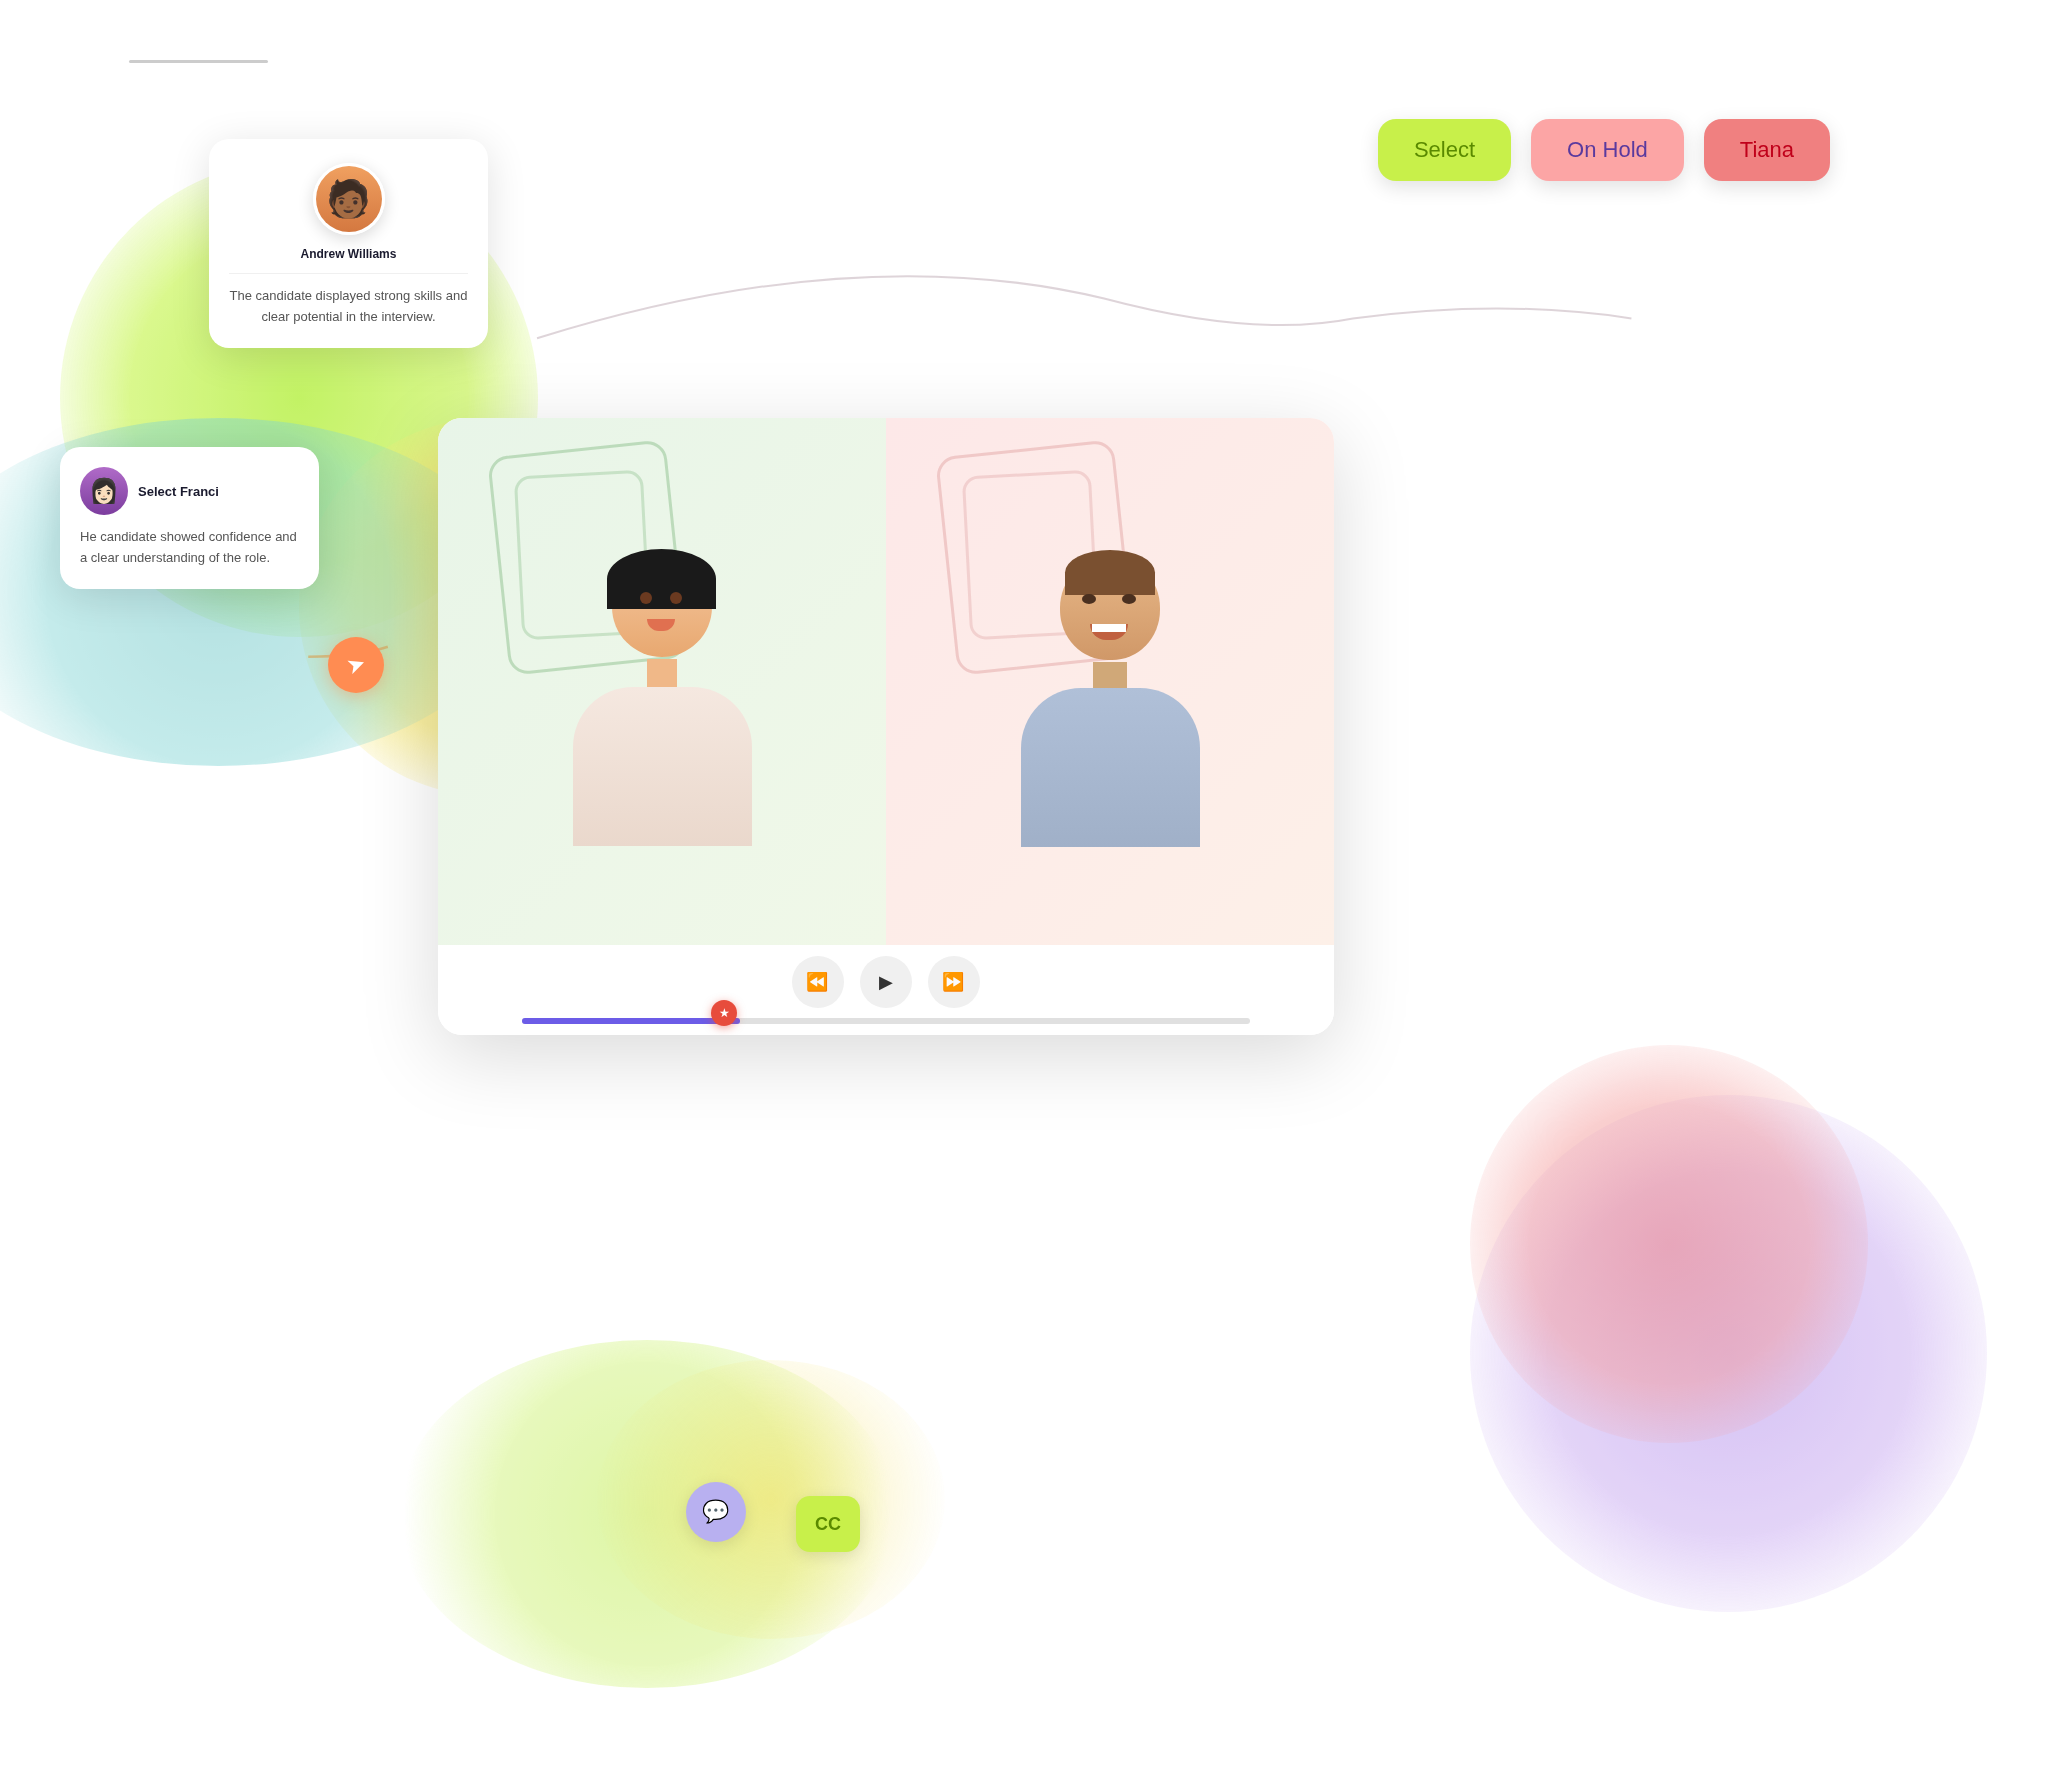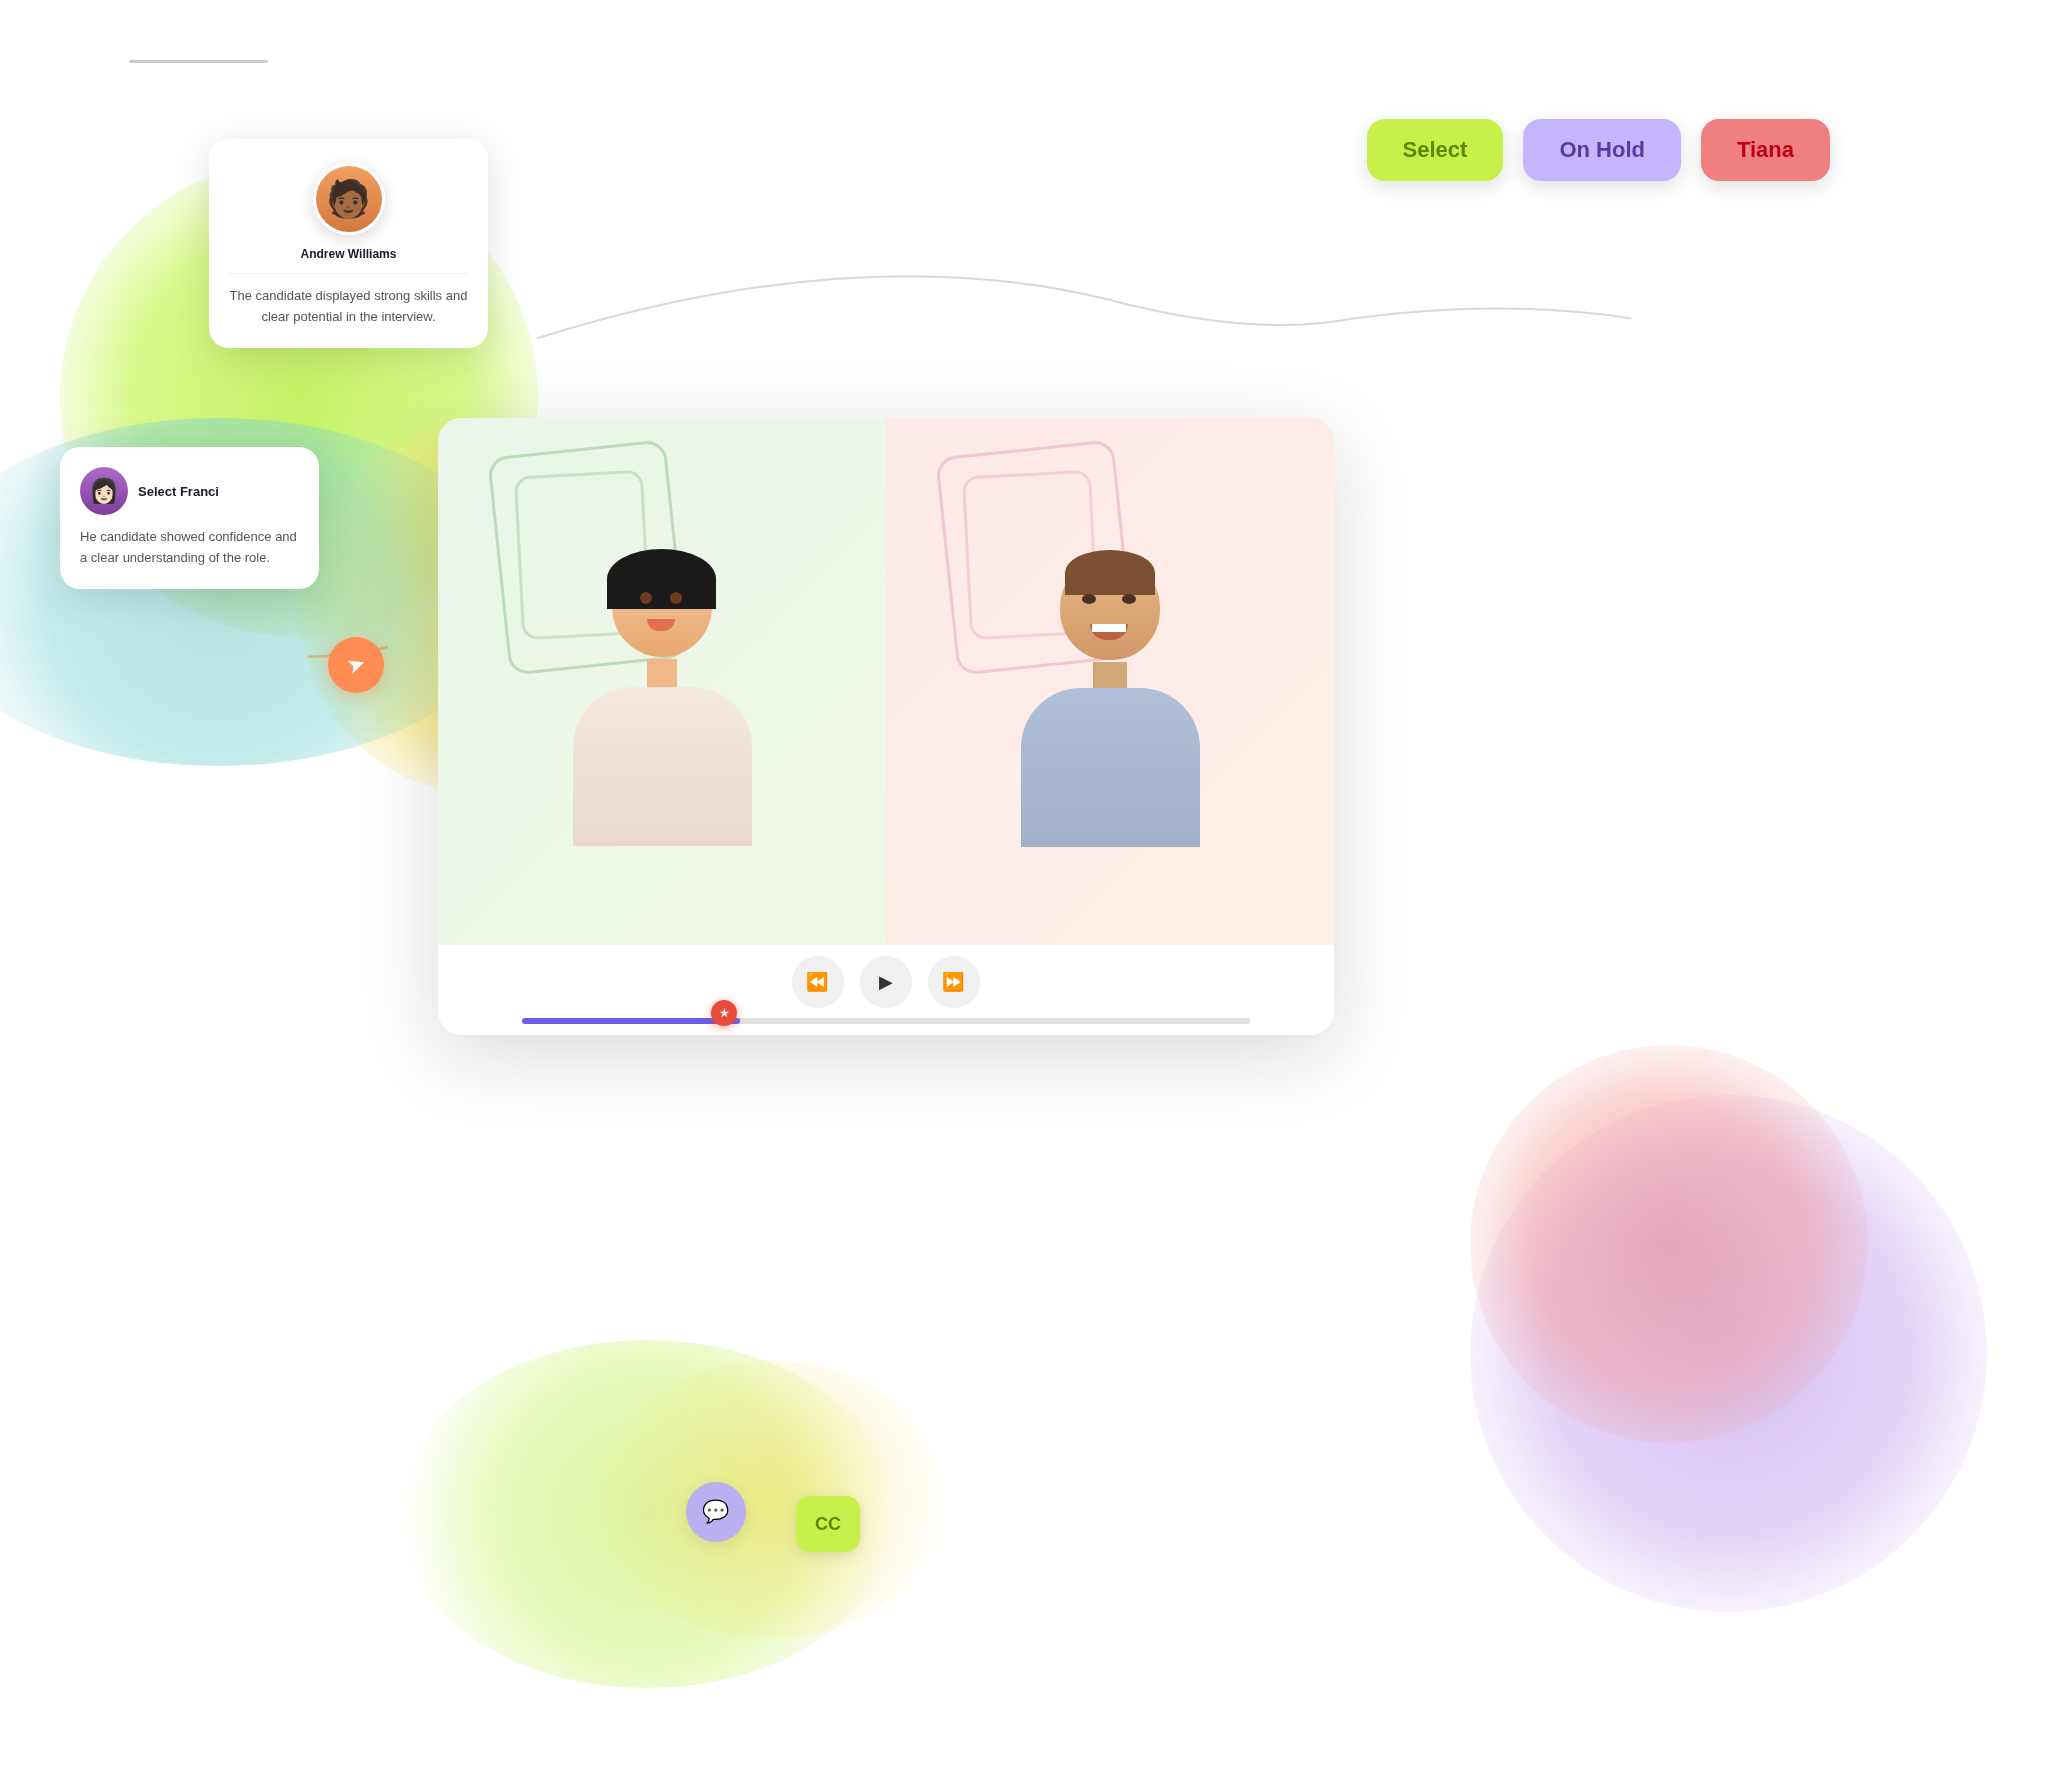--- a/index.html
+++ b/index.html
@@ -271,31 +271,31 @@
       top: 0px;
       right: -80px;
       display: flex;
       gap: 20px;
       z-index: 10;
     }
     .status-btn {
       padding: 18px 36px;
       border-radius: 18px;
       font-size: 22px;
-      font-weight: 700;
+      font-weight: 400;
       border: none;
       cursor: pointer;
       box-shadow: 0 6px 20px rgba(0,0,0,0.12);
     }
     .status-btn.select {
       background: #c8f04a;
       color: #5a8a00;
     }
     .status-btn.on-hold {
-      background: #c4b5fd;
+      background: #fca5a5;
       color: #5a3a9e;
     }
     .status-btn.reject {
       background: #f08080;
       color: #c0001a;
     }
 
     
     .cc-button {
       position: absolute;

